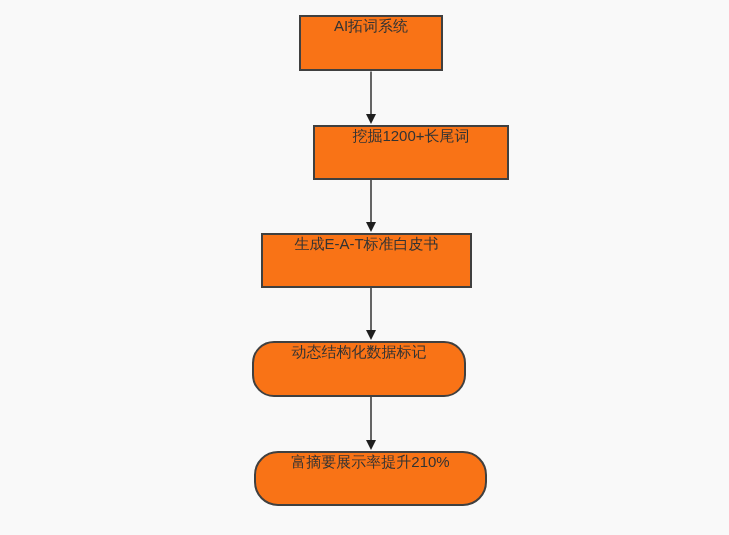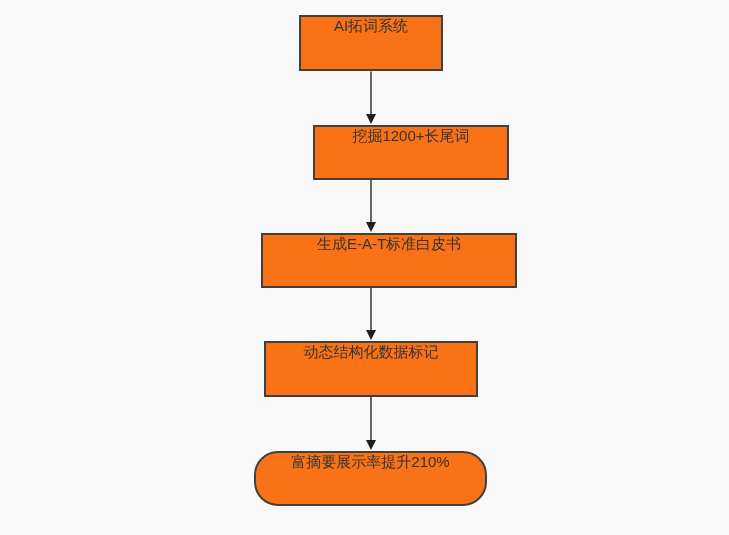--- a/index.html
+++ b/index.html
@@ -35,22 +35,22 @@
   .node-label {
     font-size: 15px;
     color: #333333;
     white-space: nowrap;
     text-align: center;
     line-height: 1.2;
   }
   
   .node-a { left: 299px; top: 15px;  width: 144px; height: 56px; }
   .node-b { left: 273px; top: 125px; width: 196px; height: 55px; margin-left: 40px; }
-  .node-c { left: 261px; top: 233px; width: 256px; height: 55px; }
-  .node-d { left: 264px; top: 341px; width: 214px; height: 56px; }
+  .node-c { left: 261px; top: 233px; width: 211px; height: 55px; }
+  .node-d { left: 252px; top: 341px; width: 214px; height: 56px; border-radius: 22px; }
   .node-e { left: 254px; top: 451px; width: 233px; height: 55px; border-radius: 24px; }
   .edge-line {
     stroke: #333333;
     stroke-width: 1.5;
     fill: none;
   }
   .edge-head {
     fill: #1f1f1f;
     stroke: none;
   }

